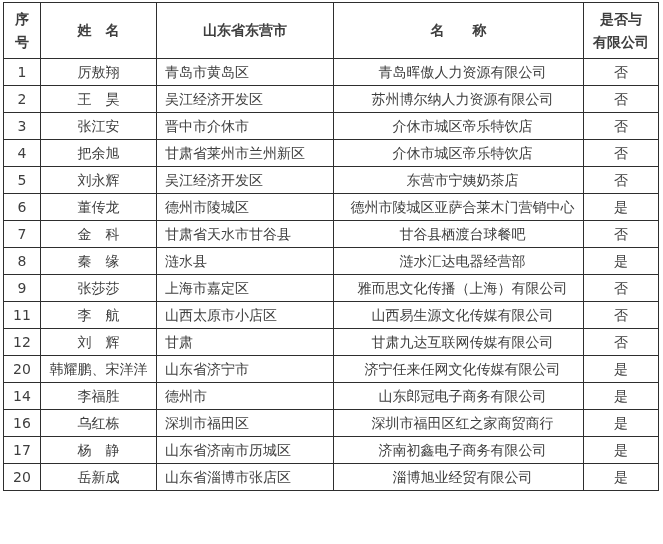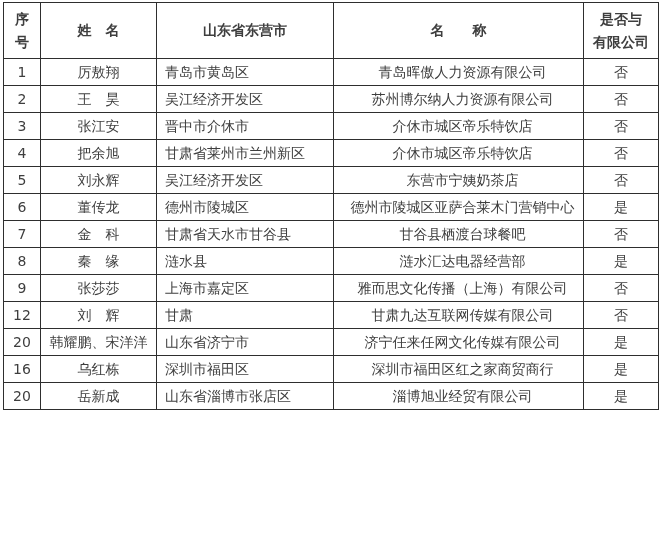--- a/index.html
+++ b/index.html
@@ -135,38 +135,59 @@
           <td class="c4">是</td>
         </tr>
         <tr>
           <td class="c0">9</td>
           <td class="c1">张莎莎</td>
           <td class="c2">上海市嘉定区</td>
           <td class="c3">雅而思文化传播（上海）有限公司</td>
           <td class="c4">否</td>
         </tr>
         <tr>
+          <td class="c0">11</td>
+          <td class="c1">李　航</td>
+          <td class="c2">山西太原市小店区</td>
+          <td class="c3">山西易生源文化传媒有限公司</td>
+          <td class="c4">否</td>
+        </tr>
+        <tr>
           <td class="c0">12</td>
           <td class="c1">刘　辉</td>
           <td class="c2">甘肃</td>
           <td class="c3">甘肃九达互联网传媒有限公司</td>
           <td class="c4">否</td>
         </tr>
         <tr>
           <td class="c0">20</td>
           <td class="c1">韩耀鹏、宋洋洋</td>
           <td class="c2">山东省济宁市</td>
           <td class="c3">济宁任来任网文化传媒有限公司</td>
           <td class="c4">是</td>
         </tr>
         <tr>
+          <td class="c0">14</td>
+          <td class="c1">李福胜</td>
+          <td class="c2">德州市</td>
+          <td class="c3">山东郎冠电子商务有限公司</td>
+          <td class="c4">是</td>
+        </tr>
+        <tr>
           <td class="c0">16</td>
           <td class="c1">乌红栋</td>
           <td class="c2">深圳市福田区</td>
           <td class="c3">深圳市福田区红之家商贸商行</td>
+          <td class="c4">是</td>
+        </tr>
+        <tr>
+          <td class="c0">17</td>
+          <td class="c1">杨　静</td>
+          <td class="c2">山东省济南市历城区</td>
+          <td class="c3">济南初鑫电子商务有限公司</td>
           <td class="c4">是</td>
         </tr>
         <tr>
           <td class="c0">20</td>
           <td class="c1">岳新成</td>
           <td class="c2">山东省淄博市张店区</td>
           <td class="c3">淄博旭业经贸有限公司</td>
           <td class="c4">是</td>
         </tr>
       </tbody>

